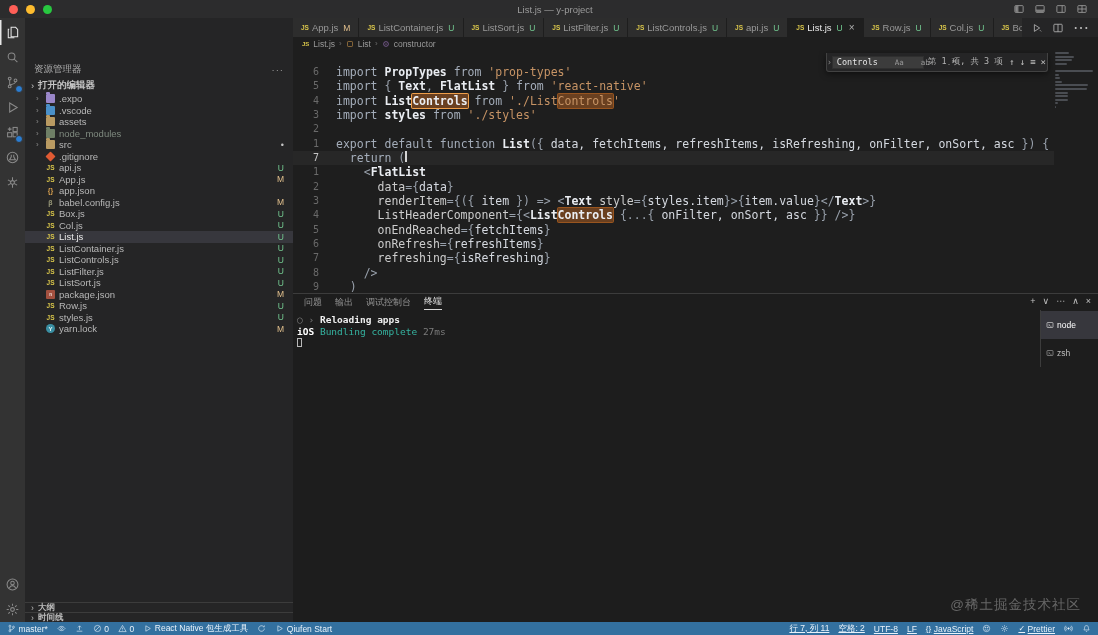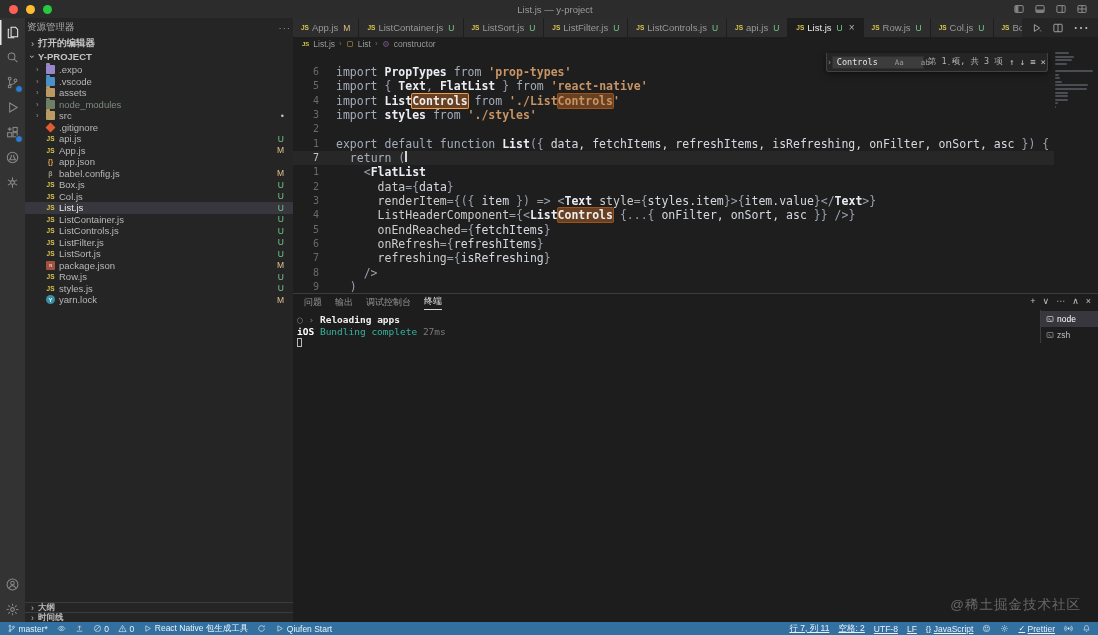--- a/index.html
+++ b/index.html
@@ -21,21 +21,21 @@
   
   .activitybar { width:25px; background:#333333; display:flex; flex-direction:column; align-items:center; padding-top:2px; flex:none; }
   .ab-item { width:25px; height:25px; display:flex; align-items:center; justify-content:center; color:#8a8a8a; position:relative; cursor:pointer; }
   .ab-item.active { color:#e7e7e7; box-shadow:inset 1.5px 0 0 #e7e7e7; }
   .ab-item svg { width:15px; height:15px; }
   .ab-badge { position:absolute; right:2px; bottom:2px; width:8px; height:8px; border-radius:50%; background:#2a7dd2; border:1px solid #333; }
   .ab-spacer { flex:1; }
 
   
   .sidebar { width:268px; background:#252526; flex:none; position:relative; font-size:9.5px; color:#b8b8b8; }
-  .sb-header { height:19px; display:flex; align-items:center; padding:0 2px; color:#adadad; }
+  .sb-header { height:19px; display:flex; align-items:center; padding:0 9px; color:#adadad;margin-top:42px; }
   .sb-header .more { margin-left:auto; color:#9d9d9d; letter-spacing:1px; cursor:pointer; }
   .sb-sect { height:13px; display:flex; align-items:center; font-weight:bold; color:#c5c5c5; padding-left:2px; cursor:pointer; }
   .sb-sect .chev { width:11px; text-align:center; font-weight:normal; }
   .tree { margin-top:1px; }
   .trow { height:11.5px; display:flex; align-items:center; padding-left:21px; position:relative; cursor:pointer; white-space:nowrap; }
   .trow.selected { background:#37373d; color:#e9e9e9; }
   .trow.dim { color:#7f8a7f; }
   .trow .chev { position:absolute; left:11px; width:8px; font-size:8px; color:#8a8a8a; }
   .fi { width:9px; height:9px; margin-right:4px; flex:none; display:flex; align-items:center; justify-content:center; font-size:6px; font-weight:bold; }
   .fi-js { color:#d9c64b; font-size:6.5px; }
@@ -73,21 +73,21 @@
   .editor { flex:1; position:relative; overflow:hidden; font-family:"DejaVu Sans Mono", monospace; }
   .codelines { position:absolute; top:15px; left:0; right:44px; }
   .cl { display:flex; height:14.35px; line-height:14.35px; font-size:11.5px; white-space:pre; position:relative; }
   .cl .gut { width:26px; text-align:right; color:#6a6a6a; font-size:10px; flex:none; }
   .cl .codetext { margin-left:17px; }
   .cl.current { background:rgba(255,255,255,.045); }
   .cl.current .gut { color:#c6c6c6; }
   .seg.k { color:#a4adba; }
   .seg.p { color:#98a0ab; }
   .seg.d { color:#d5d9e0; }
-  .seg.s { color:#c79465;font-weight:bold; }
+  .seg.s { color:#c79465; }
   .seg.v, .seg.t, .seg.f { color:#eaedf2; font-weight:bold; }
   .seg.match { background:rgba(213,113,35,.42); box-shadow:0 0 0 1px rgba(205,108,32,.7); border-radius:1px; }
   .seg.match.cur { box-shadow:0 0 0 1px #ef9f4a; }
   .cursor { display:inline-block; width:1.5px; height:11px; background:#d4d4d4; vertical-align:middle; }
 
   
   .findwidget { position:absolute; top:3px; right:50px; height:19px; width:222px; background:#252526; border:1px solid #424242; border-top:none; border-radius:0 0 3px 3px; display:flex; align-items:center; font-size:8.5px; box-shadow:0 2px 6px rgba(0,0,0,.5); z-index:3; }
   .fw-grip { width:9px; text-align:center; color:#8f8f8f; font-size:8px; cursor:pointer; }
   .fw-input { width:92px; height:13px; background:#3c3c3c; border:1px solid #2f2f2f; display:flex; align-items:center; padding:0 2px 0 4px; color:#e6e6e6; }
   .fw-query { flex:1; }
@@ -107,21 +107,21 @@
   .panel-actions { position:absolute; top:2px; right:7px; display:flex; gap:7px; color:#c0c0c0; font-size:9px; }
   .panel-actions span { cursor:pointer; }
   .term { position:absolute; left:4px; top:20px; font-family:"DejaVu Sans Mono", monospace; font-size:9.5px; line-height:11.5px; color:#cccccc; }
   .t-dim { color:#7c7c7c; }
   .t-bold { color:#efefef; font-weight:bold; }
   .t-ios { color:#ffffff; font-weight:bold; }
   .t-teal { color:#35b3a0; }
   .t-time { color:#7c7c7c; }
   .t-cursor { display:inline-block; width:5px; height:9px; border:1px solid #b9b9b9; margin-top:1px; }
   .term-list { position:absolute; top:16px; right:0; width:58px; border-left:1px solid #3c3c3c; padding-top:1px; font-size:8.5px; }
-  .term-item { height:16px; display:flex; align-items:center; gap:3px; padding-left:5px; color:#bcbcbc; cursor:pointer; }
+  .term-item { height:28px; display:flex; align-items:center; gap:3px; padding-left:5px; color:#bcbcbc; cursor:pointer; }
   .term-item.active { background:#37373d; color:#ffffff; }
   .term-item svg { width:8px; height:8px; }
 
   
   .statusbar { position:absolute; left:0; right:0; bottom:0; height:13px; background:#33709f; color:#e9f2fa; font-size:8.5px; display:flex; align-items:center; padding:0 7px; z-index:5; }
   .sb-item { display:flex; align-items:center; gap:2.5px; margin-right:9px; cursor:pointer; white-space:nowrap; }
   .sb-right { margin-left:auto; display:flex; align-items:center; }
   .sb-right .sb-item { margin-right:0; margin-left:9px;text-decoration:underline; }
   .sb-item svg { width:9px; height:9px; }
   .sb-glyph { font-size:8px; }
@@ -235,24 +235,20 @@
     </div>
 
   <div class="sidebar">
     <div class="sb-header">
       <span>资源管理器</span>
       <span class="more">···</span>
     </div>
     <div class="sb-sect">
       <span class="chev">›</span>
       <span>打开的编辑器</span>
-    </div>
-    <div class="sb-sect">
-      <span class="chev" style="transform:rotate(90deg)">›</span>
-      <span>Y-PROJECT</span>
     </div>
     <div class="tree">
         <div class="trow">
           <span class="chev">›</span>
           <span class="fi fi-folder" style="background:#9a87c9"></span>
           <span>.expo</span>
         </div>
         <div class="trow">
           <span class="chev">›</span>
           <span class="fi fi-folder" style="background:#4a90c9"></span>

